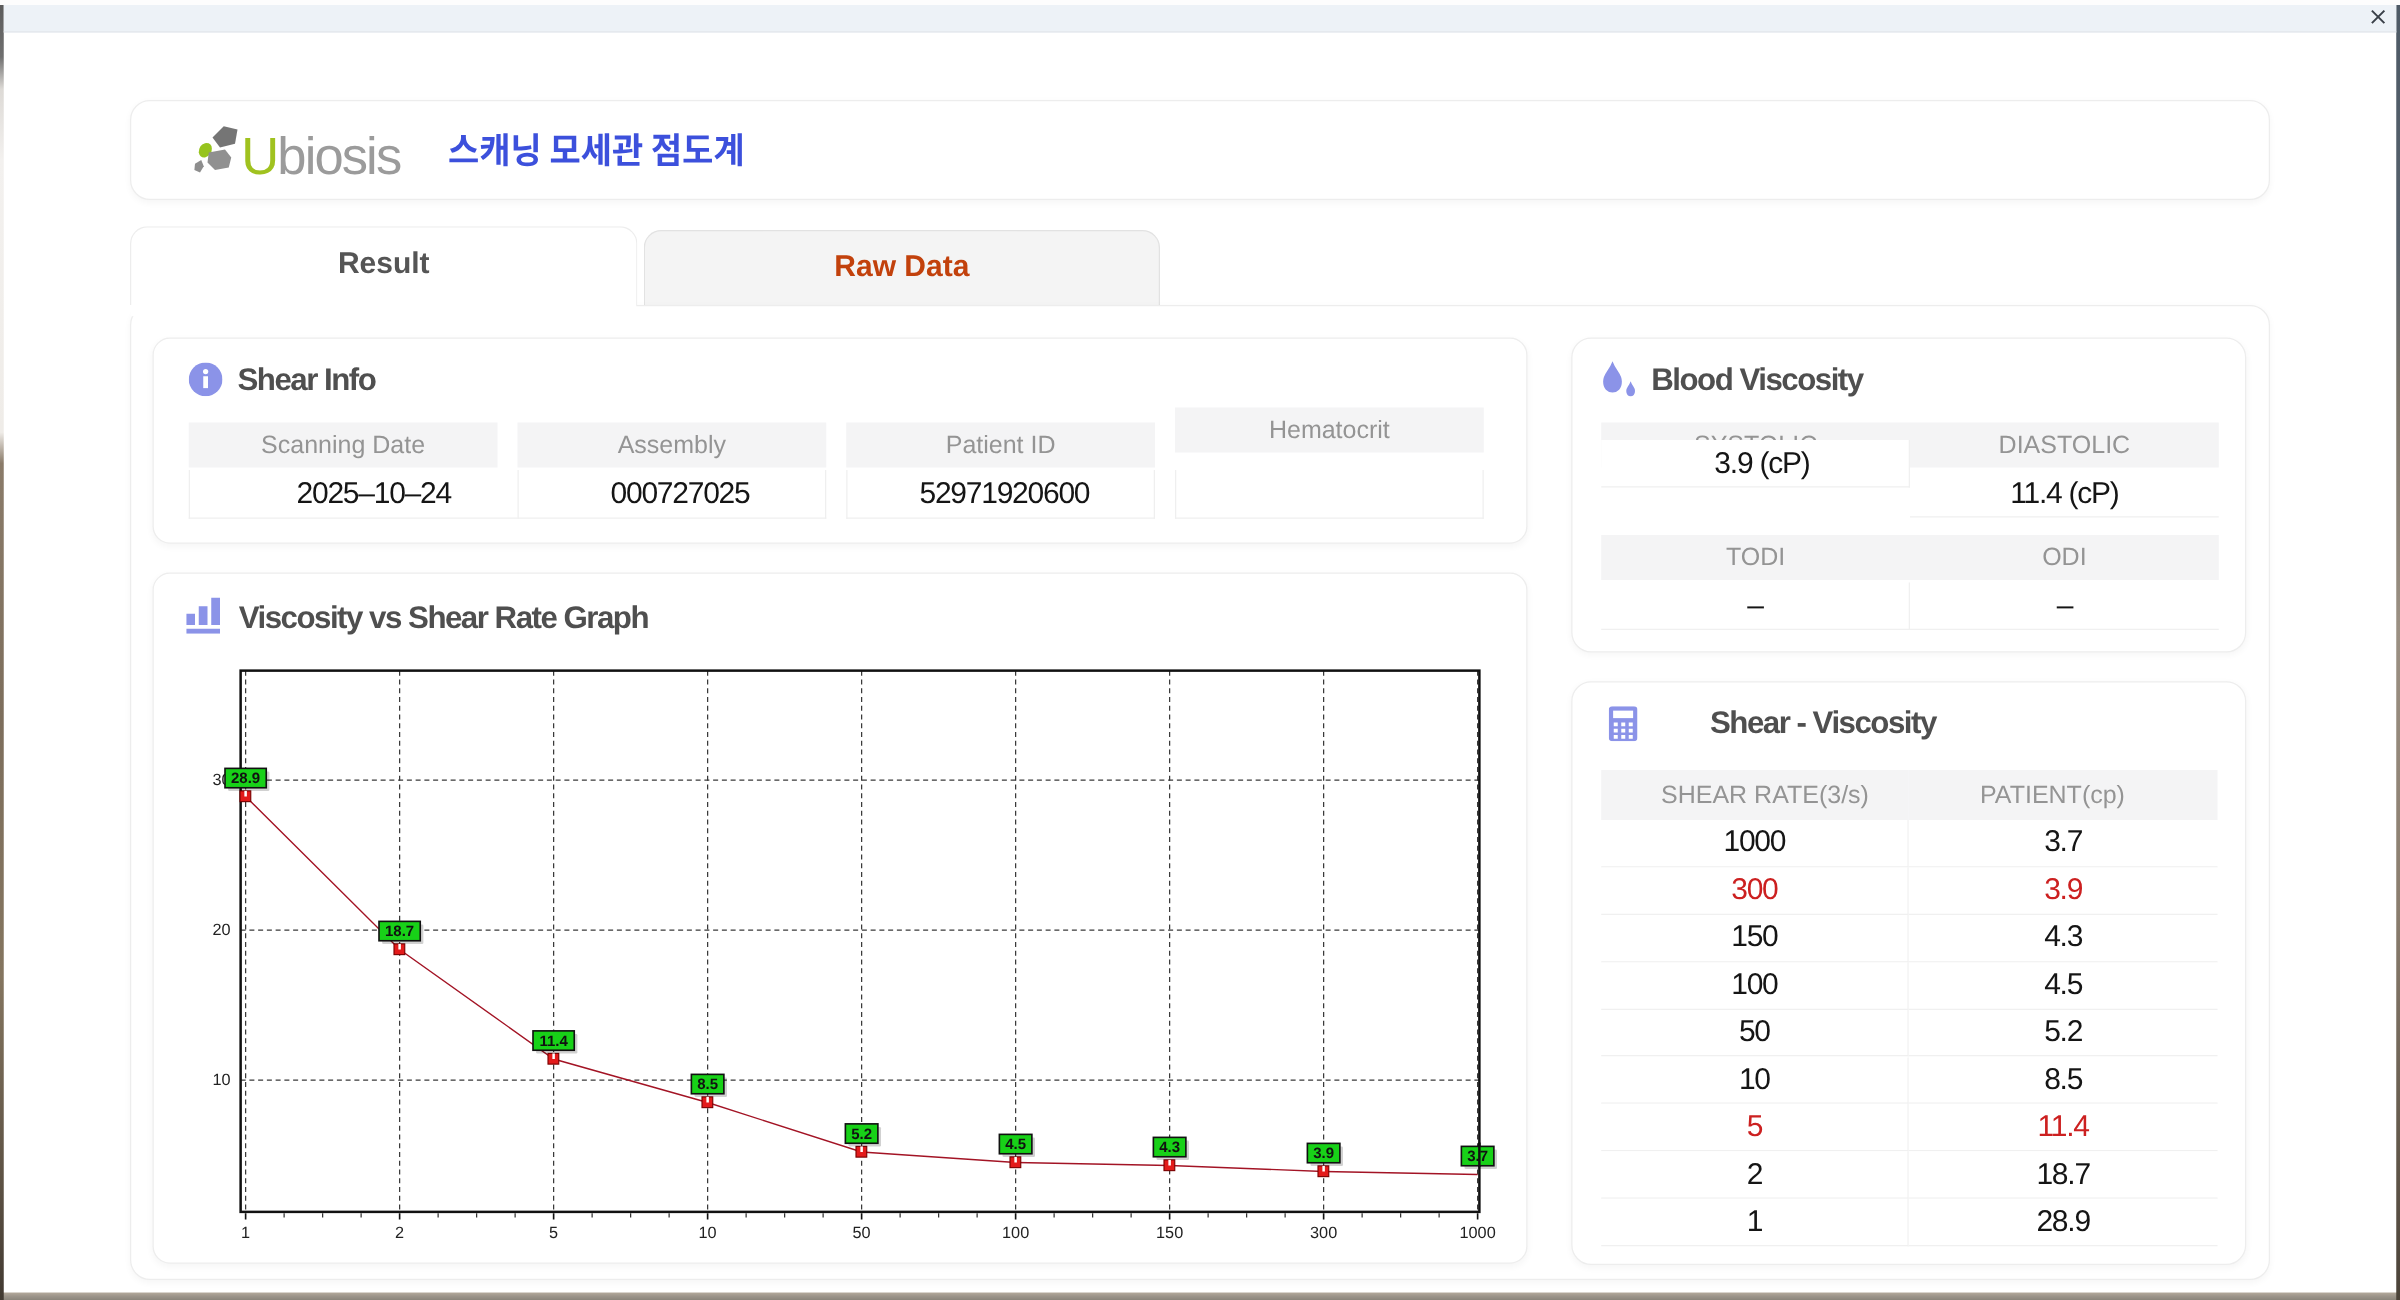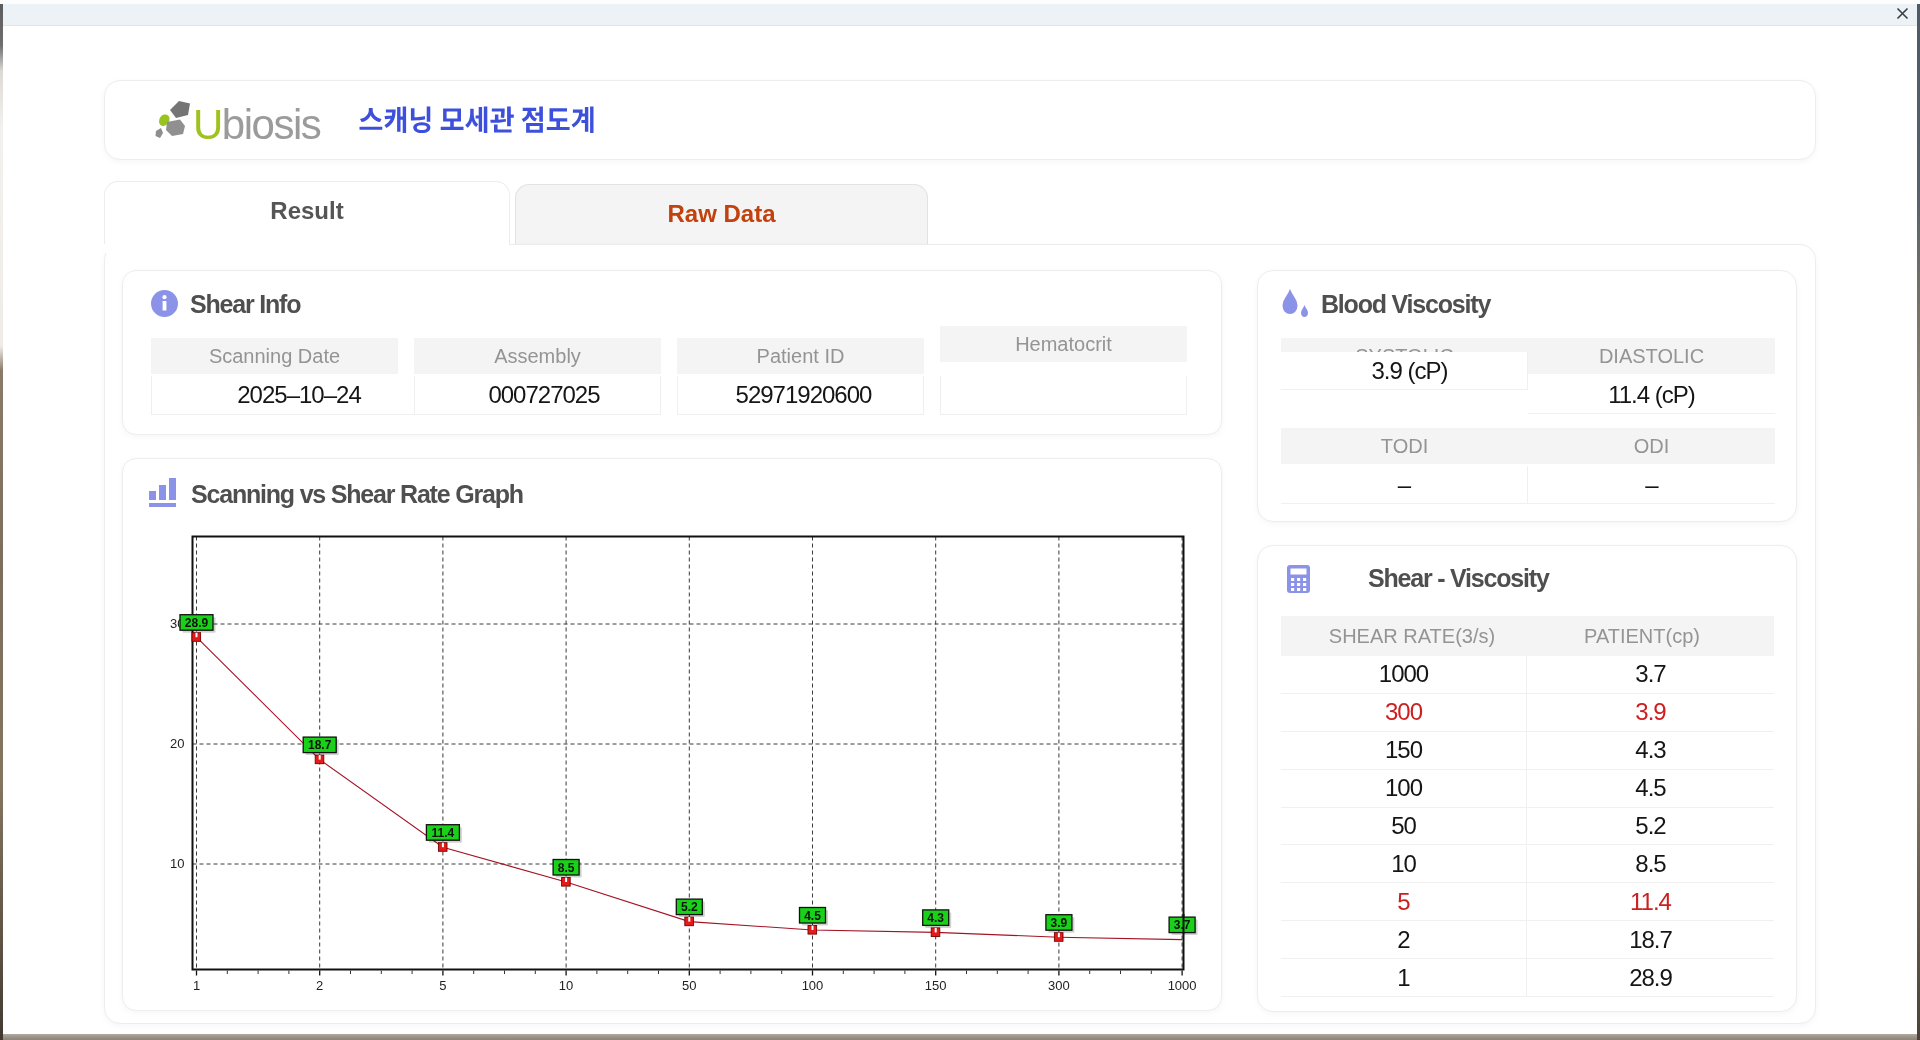--- a/index.html
+++ b/index.html
@@ -66,21 +66,21 @@
 <div class="hcell" style="left:940px;top:326px;width:247px;height:36px;">Hematocrit</div>
 <div class="vcell" style="left:940px;top:376px;width:247px;height:39px;border:1px solid #efefef;border-top:none;"></div>
 
 <div class="panel" style="left:122px;top:458px;width:1100px;height:553px;border-radius:14px;"></div>
 <svg class="abs" style="left:149px;top:478px;" width="30" height="29" viewBox="0 0 30 29">
   <rect x="0" y="13" width="7" height="9" fill="#8b93e8"></rect>
   <rect x="10" y="7" width="7" height="15" fill="#8b93e8"></rect>
   <rect x="20" y="0" width="7" height="22" fill="#8b93e8"></rect>
   <rect x="0" y="25" width="27" height="4" fill="#8b93e8"></rect>
 </svg>
-<div class="ptitle" style="left:191px;top:480px;">Scanning vs Shear Rate Graph</div>
+<div class="ptitle" style="left:191px;top:480px;">Viscosity vs Shear Rate Graph</div>
 <svg class="abs" style="left:122px;top:458px;" width="1100" height="553" viewBox="122 458 1100 553" id="chart">
   <rect x="192.5" y="536.5" width="991.0" height="433.0" fill="#fff"></rect>
   <line x1="196.5" y1="536.5" x2="196.5" y2="969.5" stroke="#3a3a3a" stroke-width="1" stroke-dasharray="4 3"></line>
   <line x1="319.7" y1="536.5" x2="319.7" y2="969.5" stroke="#3a3a3a" stroke-width="1" stroke-dasharray="4 3"></line>
   <line x1="442.9" y1="536.5" x2="442.9" y2="969.5" stroke="#3a3a3a" stroke-width="1" stroke-dasharray="4 3"></line>
   <line x1="566.1" y1="536.5" x2="566.1" y2="969.5" stroke="#3a3a3a" stroke-width="1" stroke-dasharray="4 3"></line>
   <line x1="689.3" y1="536.5" x2="689.3" y2="969.5" stroke="#3a3a3a" stroke-width="1" stroke-dasharray="4 3"></line>
   <line x1="812.5" y1="536.5" x2="812.5" y2="969.5" stroke="#3a3a3a" stroke-width="1" stroke-dasharray="4 3"></line>
   <line x1="935.7" y1="536.5" x2="935.7" y2="969.5" stroke="#3a3a3a" stroke-width="1" stroke-dasharray="4 3"></line>
   <line x1="1058.9" y1="536.5" x2="1058.9" y2="969.5" stroke="#3a3a3a" stroke-width="1" stroke-dasharray="4 3"></line>

